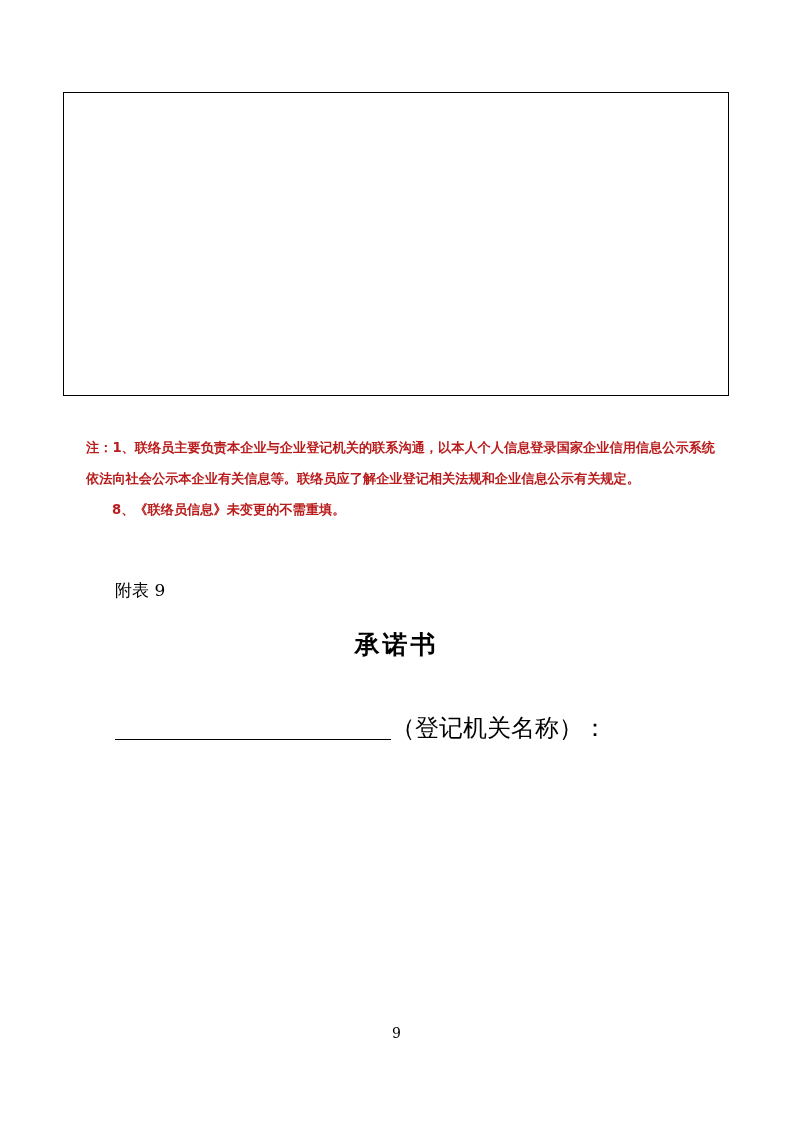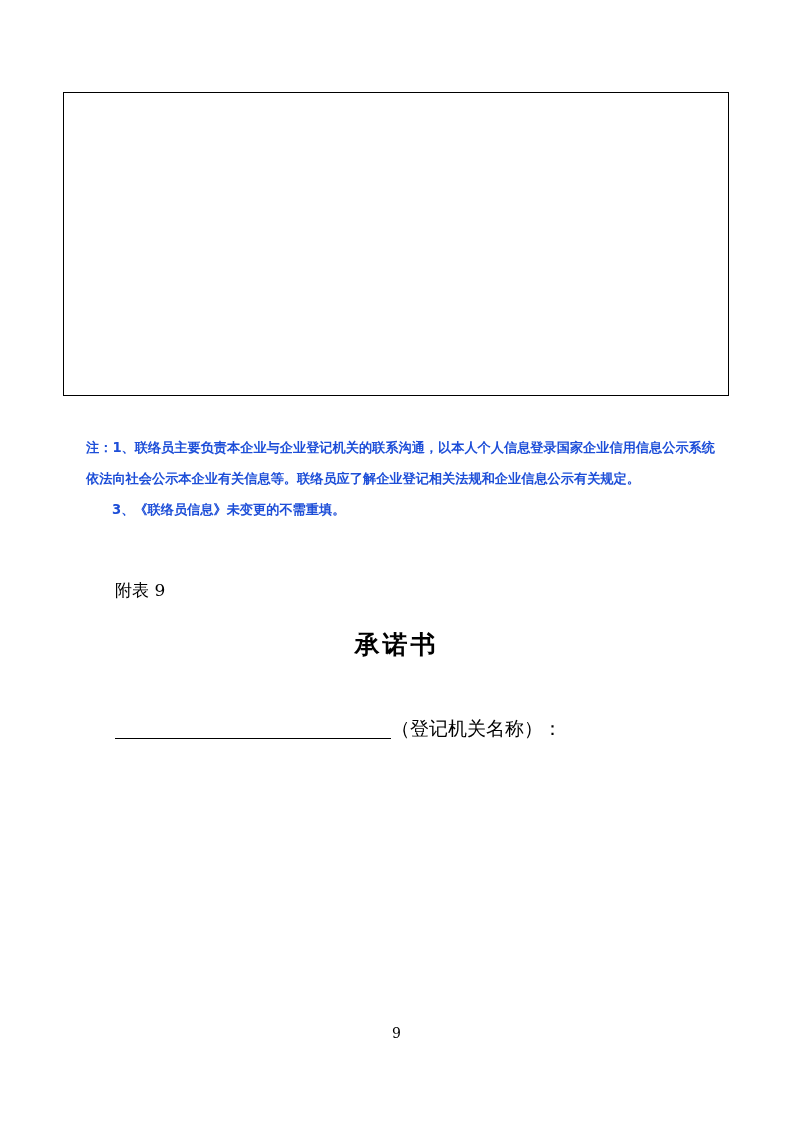--- a/index.html
+++ b/index.html
@@ -39,21 +39,21 @@
   
   .notes {
     position: absolute;
     left: 86px;
     top: 432px;
     width: 632px;
     font-family: "DejaVu Sans", "Liberation Sans", sans-serif;
     font-size: 13.2px;
     font-weight: bold;
     line-height: 31px;
-    color: #1d4ed8;
+    color: #b91c1c;
     letter-spacing: 0px;
   }
   .notes .note-line {
     white-space: normal;
   }
   .notes .note-2 {
     text-indent: 26px;
   }
 
   
@@ -78,21 +78,21 @@
     font-weight: bold;
     letter-spacing: 3px;
   }
 
   
   .addressee {
     position: absolute;
     left: 115px;
     top: 708px;
     width: 580px;
-    font-size: 19px;
+    font-size: 24px;
     line-height: 40px;
     white-space: nowrap;
   }
   .blank-long {
     display: inline-block;
     width: 276px;
     border-bottom: 1.4px solid #000;
     height: 22px;
     vertical-align: -4px;
   }
@@ -132,21 +132,21 @@
 </style>
 </head>
 <body>
 
 <div class="page">
 
   <div class="top-box"></div>
 
   <div class="notes">
     <div class="note-line">注：1、联络员主要负责本企业与企业登记机关的联系沟通，以本人个人信息登录国家企业信用信息公示系统依法向社会公示本企业有关信息等。联络员应了解企业登记相关法规和企业信息公示有关规定。</div>
-    <div class="note-line note-2">3、《联络员信息》未变更的不需重填。</div>
+    <div class="note-line note-2">8、《联络员信息》未变更的不需重填。</div>
   </div>
 
   <div class="attach-label">附表 9</div>
 
   <div class="doc-title">承诺书</div>
 
   <div class="addressee">
     <span class="blank-long"></span><span>（登记机关名称）：</span>
   </div>
 

